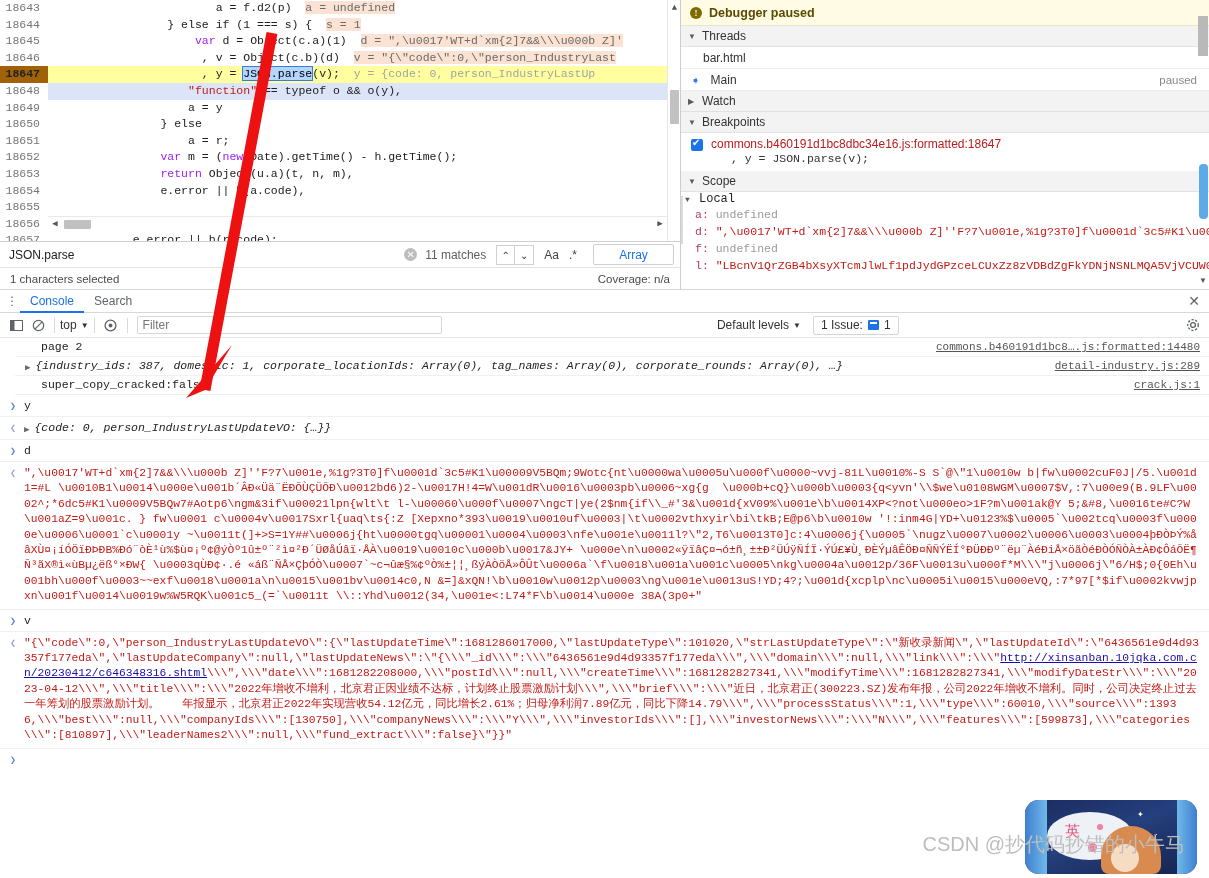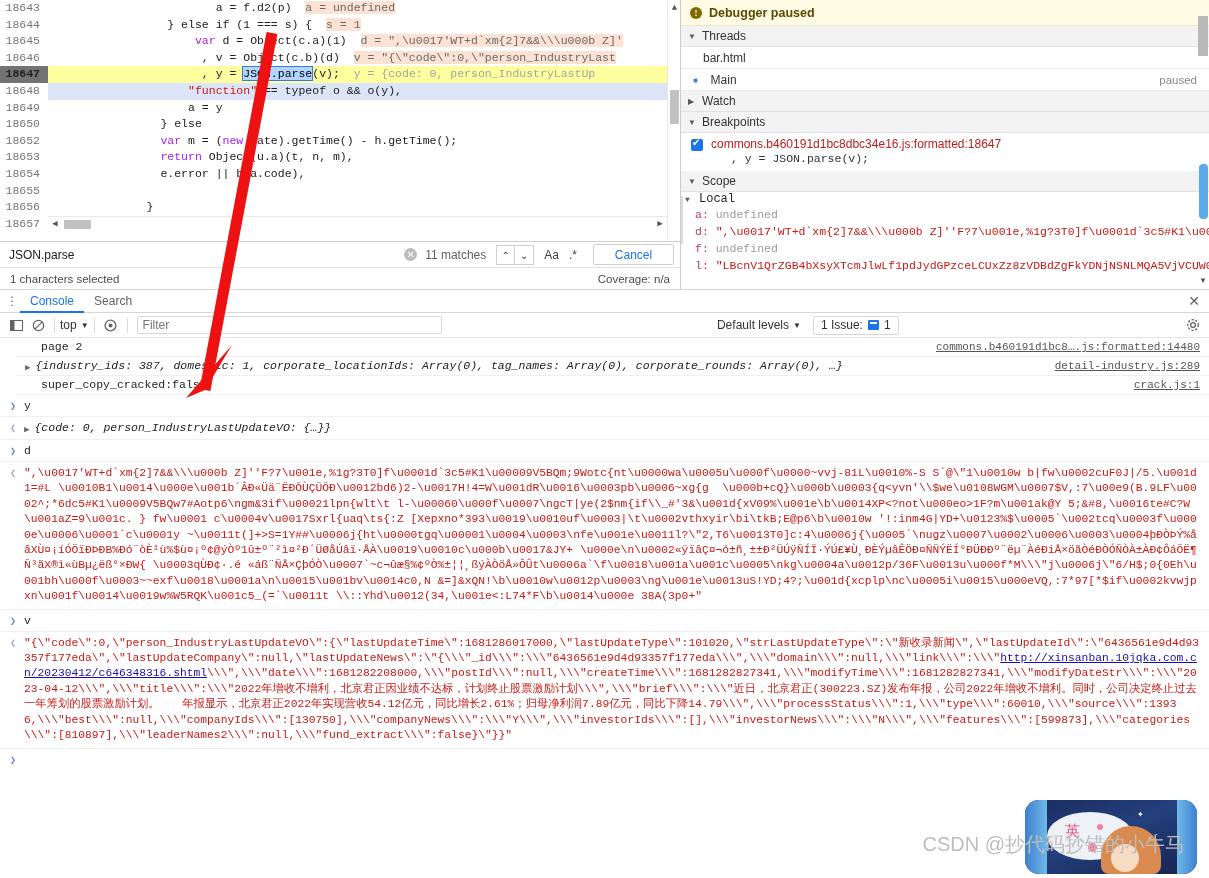--- a/index.html
+++ b/index.html
@@ -30,21 +30,21 @@
   }
   .code-rows { position:relative; }
   .code-row {
     display:flex; height:16.6px; line-height:16.6px; white-space:pre;
   }
   .gutter {
     width:48px; min-width:48px; text-align:right; padding-right:7px;
     color:#757575; background:#fff; user-select:none;
     border-right:1px solid transparent;
   }
-  .code-row.hl .gutter { background:#737373; color:#222; font-weight:bold; }
+  .code-row.hl .gutter { background:#a16207; color:#222; font-weight:bold; }
   .code-row.hl .code-text { background:#ffffa0; }
   .code-row.sel .code-text { background:#dce5f7; }
   .code-text { flex:1; padding-left:2px; overflow:hidden; }
 
   .kw   { color:#a020f0; }
   .nm   { color:#202020; }
   .str  { color:#c41a16; }
   .hint { color:#a3a3a3; }
   .hint-bg { background:#fbe2d2; color:#6a6a6a; }
 
@@ -255,20 +255,21 @@
       <div class="code-scroll">
         <div class="code-rows" id="code-rows">
             <div class="code-row"><div class="gutter">18643</div><div class="code-text"><span class="nm">                        a = f.d2(p)  </span><span class="hint-bg">a = undefined</span></div></div>
             <div class="code-row"><div class="gutter">18644</div><div class="code-text"><span class="nm">                 } else if (1 === s) {  </span><span class="hint-bg">s = 1</span></div></div>
             <div class="code-row"><div class="gutter">18645</div><div class="code-text"><span class="kw">                     var </span><span class="nm">d = Object(c.a)(1)  </span><span class="hint-bg">d = ",\u0017'WT+d`xm{2]7&amp;&amp;\\\u000b Z]'</span></div></div>
             <div class="code-row"><div class="gutter">18646</div><div class="code-text"><span class="nm">                      , v = Object(c.b)(d)  </span><span class="hint-bg">v = "{\"code\":0,\"person_IndustryLast</span></div></div>
             <div class="code-row hl"><div class="gutter">18647</div><div class="code-text"><span class="nm">                      , y = </span><span style="background: rgb(180, 213, 254); outline: rgb(58, 123, 224) solid 1px;">JSON.parse</span><span class="nm">(v);  </span><span class="hint">y = {code: 0, person_IndustryLastUp</span></div></div>
             <div class="code-row sel"><div class="gutter">18648</div><div class="code-text"><span class="str">                    "function"</span><span class="nm"> == typeof o &amp;&amp; o(y),</span></div></div>
             <div class="code-row"><div class="gutter">18649</div><div class="code-text"><span class="nm">                    a = y</span></div></div>
             <div class="code-row"><div class="gutter">18650</div><div class="code-text"><span class="nm">                } else</span></div></div>
+            <div class="code-row"><div class="gutter">18651</div><div class="code-text"><span class="nm">                    a = r;</span></div></div>
             <div class="code-row"><div class="gutter">18652</div><div class="code-text"><span class="kw">                var </span><span class="nm">m = (</span><span class="kw">new </span><span class="nm">Date).getTime() - h.getTime();</span></div></div>
             <div class="code-row"><div class="gutter">18653</div><div class="code-text"><span class="kw">                return </span><span class="nm">Object(u.a)(t, n, m),</span></div></div>
             <div class="code-row"><div class="gutter">18654</div><div class="code-text"><span class="nm">                e.error || b(a.code),</span></div></div>
             <div class="code-row"><div class="gutter">18655</div><div class="code-text"><span class="nm"></span></div></div>
             <div class="code-row"><div class="gutter">18656</div><div class="code-text"><span class="nm">              }</span></div></div>
             <div class="code-row"><div class="gutter">18657</div><div class="code-text"><span class="nm">            e.error || b(r.code);</span></div></div>
           </div>
 
         <div class="ed-vscroll">
           <div class="arrow-up">▲</div>
@@ -285,21 +286,21 @@
       <div class="search-bar">
         <div class="search-input-wrap">
           <input class="search-input" placeholder="Find" value="JSON.parse" style="">
         </div>
         <div class="clear-x">✕</div>
         <div class="matches">11 matches</div>
         <div class="navbtn">⌃</div>
         <div class="navbtn">⌄</div>
         <div class="toggle-aa">Aa</div>
         <div class="toggle-re">.*</div>
-        <div class="cancel-btn">Cancel</div>
+        <div class="cancel-btn">Array</div>
       </div>
 
       <div class="status-bar">
         <span>1 characters selected</span>
         <span>Coverage: n/a</span>
       </div>
     </div>
 
     <div class="debug-pane">
       <div class="dbg-banner">

